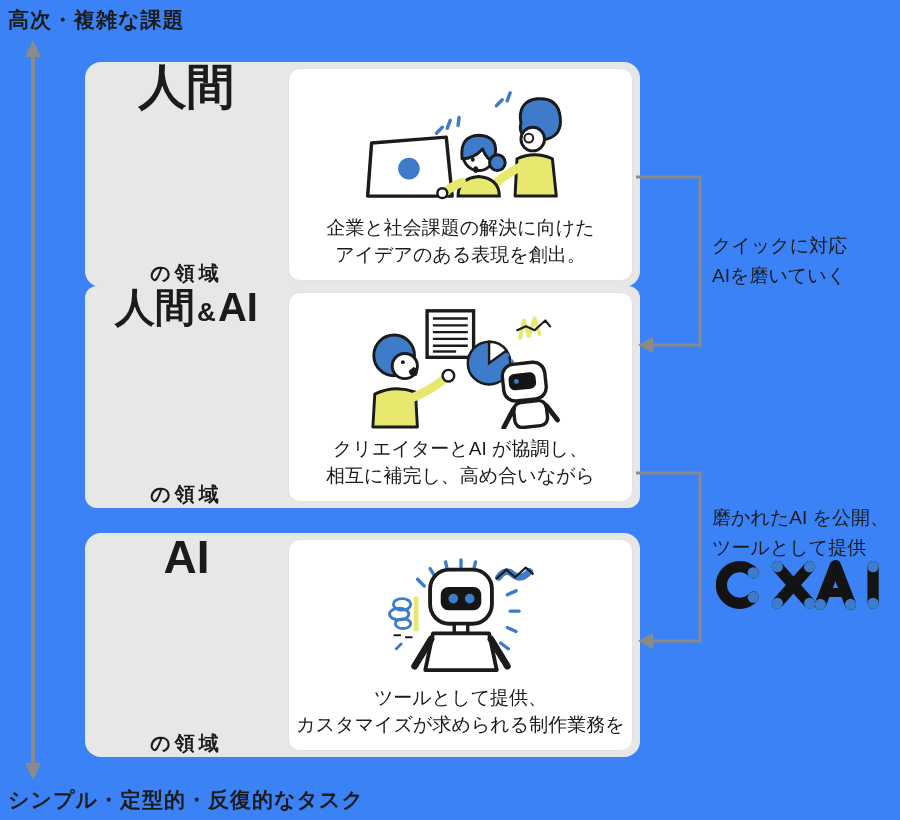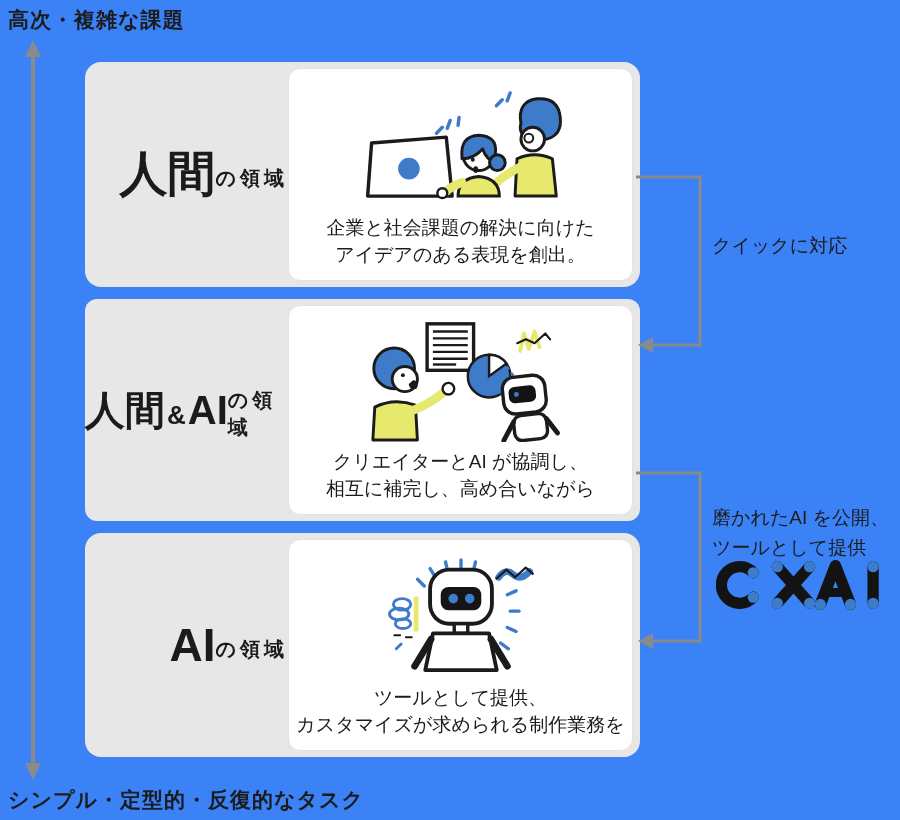--- a/index.html
+++ b/index.html
@@ -6,21 +6,21 @@
   .canvas{
     position:relative;width:900px;height:820px;background:#3b82f6;overflow:hidden;
     font-family:"Liberation Sans","DejaVu Sans",sans-serif;color:#1b1b1b;
   }
   .axis-label{position:absolute;font-size:21px;font-weight:bold;letter-spacing:1px;white-space:nowrap;}
   .axis-label.top{left:8px;top:6px;}
   .axis-label.bottom{left:8px;top:786px;}
   .axis-arrow{position:absolute;left:22px;top:38px;}
 
   .panel{position:absolute;left:85px;width:555px;background:#E7E7E7;border-radius:16px;display:flex;}
-  .panel-label{width:203px;display:flex;flex-direction:row;align-items:center;justify-content:flex-end;}
+  .panel-label{width:203px;display:flex;flex-direction:column;align-items:center;justify-content:space-between;}
   .panel-title{font-weight:bold;color:#1b1b1b;line-height:1.05;white-space:nowrap;}
   .panel--1 .t-main{font-size:48px;}
   .panel--2 .t-main,.panel--2 .t-rest{font-size:40px;}
   .panel--2 .t-amp{font-size:26px;font-weight:bold;padding:0 2px;}
   .panel--3 .t-main{font-size:46px;}
   .panel-subtitle{font-size:20px;font-weight:bold;letter-spacing:4px;margin-top:8px;}
   .panel-card{
     position:absolute;left:203px;top:6px;bottom:6px;width:345px;background:#fff;
     border:1px solid #e2e2e2;border-radius:12px;display:flex;flex-direction:column;
     padding:6px 0 8px 0;box-sizing:border-box;
@@ -80,21 +80,21 @@
           <circle cx="96" cy="111" r="5" fill="#fff" stroke="#1b1b1b" stroke-width="2.5"></circle>
         </svg>
       </div>
       <div class="panel-desc">
         <div>企業と社会課題の解決に向けた</div>
         <div>アイデアのある表現を創出。</div>
       </div>
     </div>
   </div>
 
-  <div class="panel panel--2" style="top:299px;height:222px;border-radius:12px;">
+  <div class="panel panel--2" style="top:286px;height:222px;border-radius:12px;">
     <div class="panel-label">
       <div class="panel-title"><span class="t-main">人間</span><span class="t-amp">&amp;</span><span class="t-rest">AI</span></div>
       <div class="panel-subtitle">の領域</div>
     </div>
     <div class="panel-card">
       <div class="illo">
         <svg width="206" height="124" viewBox="0 0 210 128">
           <rect x="70" y="6" width="48" height="48" fill="#fff" stroke="#1b1b1b" stroke-width="3.5"></rect>
           <g stroke="#1b1b1b" stroke-width="2.5">
             <line x1="76" y1="14" x2="112" y2="14"></line>
@@ -188,20 +188,21 @@
       </div>
     </div>
   </div>
 
   <svg class="bracket" style="left:636px;top:170px;" width="72" height="190" viewBox="0 0 72 190">
     <path d="M0,7 H64 V175 H16" fill="none" stroke="#8A8A8A" stroke-width="3"></path>
     <polygon points="2,175 17,167 17,183" fill="#8A8A8A"></polygon>
   </svg>
   <div class="annotation" style="top:231px;">
     <div>クイックに対応</div>
+    <div>AIを磨いていく</div>
   </div>
 
   <svg class="bracket" style="left:636px;top:466px;" width="72" height="190" viewBox="0 0 72 190">
     <path d="M0,7 H64 V175 H16" fill="none" stroke="#8A8A8A" stroke-width="3"></path>
     <polygon points="2,175 17,167 17,183" fill="#8A8A8A"></polygon>
   </svg>
   <div class="annotation" style="top:503px;">
     <div>磨かれたAI を公開、</div>
     <div>ツールとして提供</div>
   </div>

